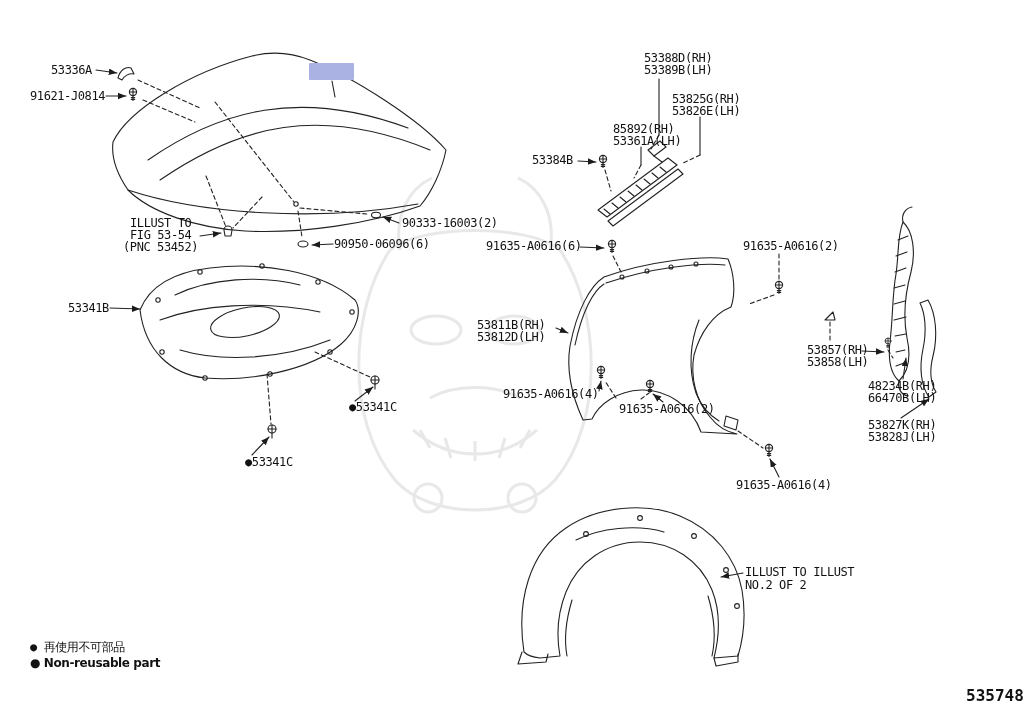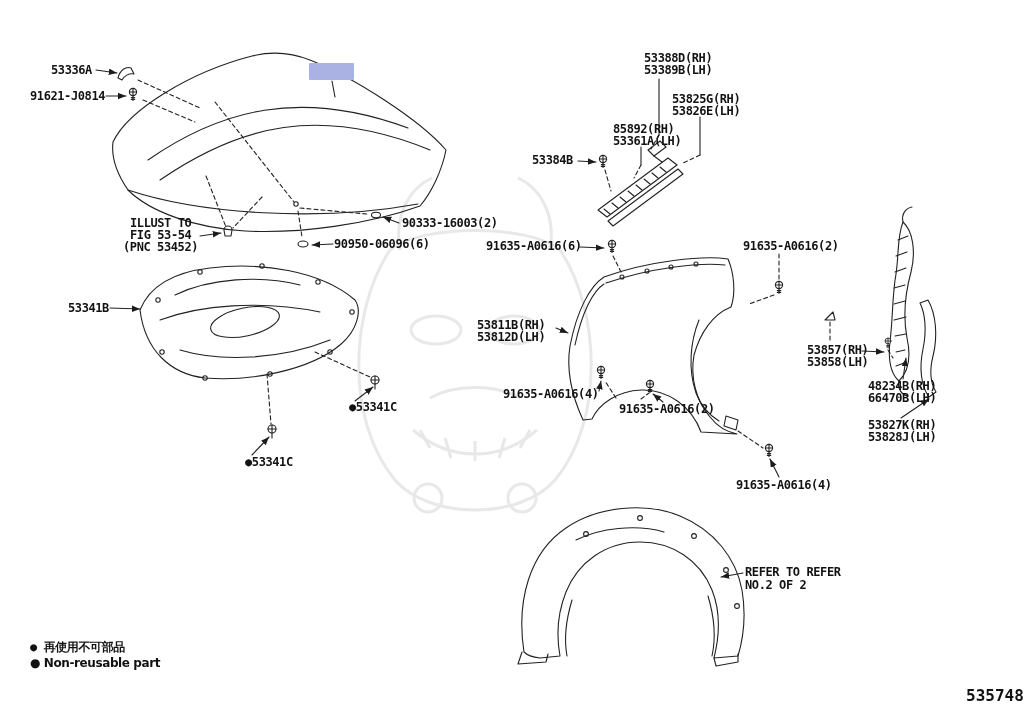--- a/index.html
+++ b/index.html
@@ -2,21 +2,21 @@
 <html><head>
 <meta charset="utf-8">
 <style>
   html,body{margin:0;padding:0;background:#fff;}
   .canvas{
     position:relative;width:1024px;height:707px;background:#ffffff;
     font-family:"DejaVu Sans Mono","Liberation Mono",monospace;overflow:hidden;
   }
   .canvas svg{position:absolute;left:0;top:0;}
   .lbl{
-    position:absolute;font-size:12px;font-weight:bold;color:#121212;
+    position:absolute;font-size:12px;font-weight:normal;color:#121212;
     white-space:nowrap;line-height:13px;letter-spacing:-0.4px;
   }
   .hl{
     position:absolute;left:309px;top:63px;width:45px;height:17px;
     background:#a9b2e3;border-radius:1px;
   }
   .drawno{position:absolute;left:966px;top:686px;font-size:16px;font-weight:bold;color:#121212;}
 </style>
 </head>
 <body>
@@ -230,20 +230,20 @@
 
   <div class="lbl" style="left:807px;top:344px">53857(RH)</div>
   <div class="lbl" style="left:807px;top:356px">53858(LH)</div>
   <div class="lbl" style="left:868px;top:380px">48234B(RH)</div>
   <div class="lbl" style="left:868px;top:392px">66470B(LH)</div>
   <div class="lbl" style="left:868px;top:419px">53827K(RH)</div>
   <div class="lbl" style="left:868px;top:431px">53828J(LH)</div>
 
   <div class="lbl" style="left:736px;top:479px">91635-A0616(4)</div>
 
-  <div class="lbl" style="left:745px;top:566px">REFER TO REFER</div>
+  <div class="lbl" style="left:745px;top:566px">ILLUST TO ILLUST</div>
   <div class="lbl" style="left:745px;top:579px">NO.2 OF 2</div>
 
   <div class="lbl" style="left:30px;top:641px">● 再使用不可部品</div>
   <div class="lbl" style="left:30px;top:657px;font-family:'DejaVu Sans',sans-serif;font-weight:bold">● Non-reusable part</div>
   <div class="drawno">535748D</div>
 
 </div>
 
 </body></html>

